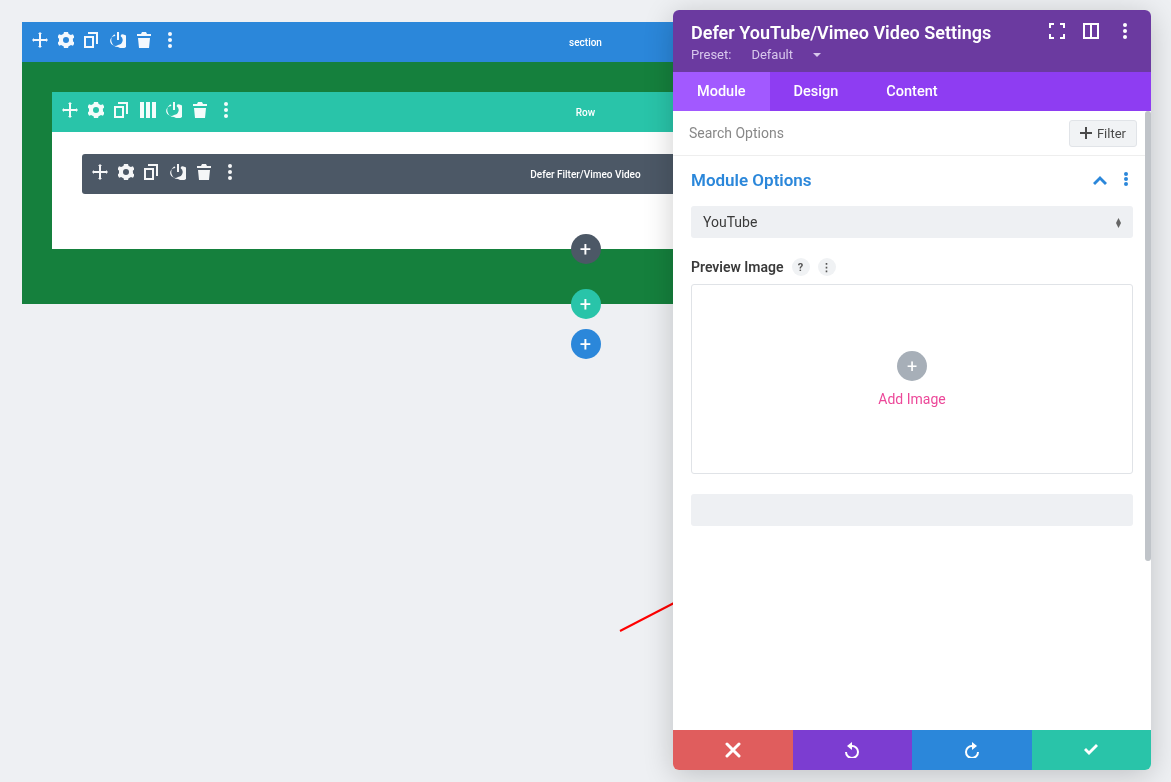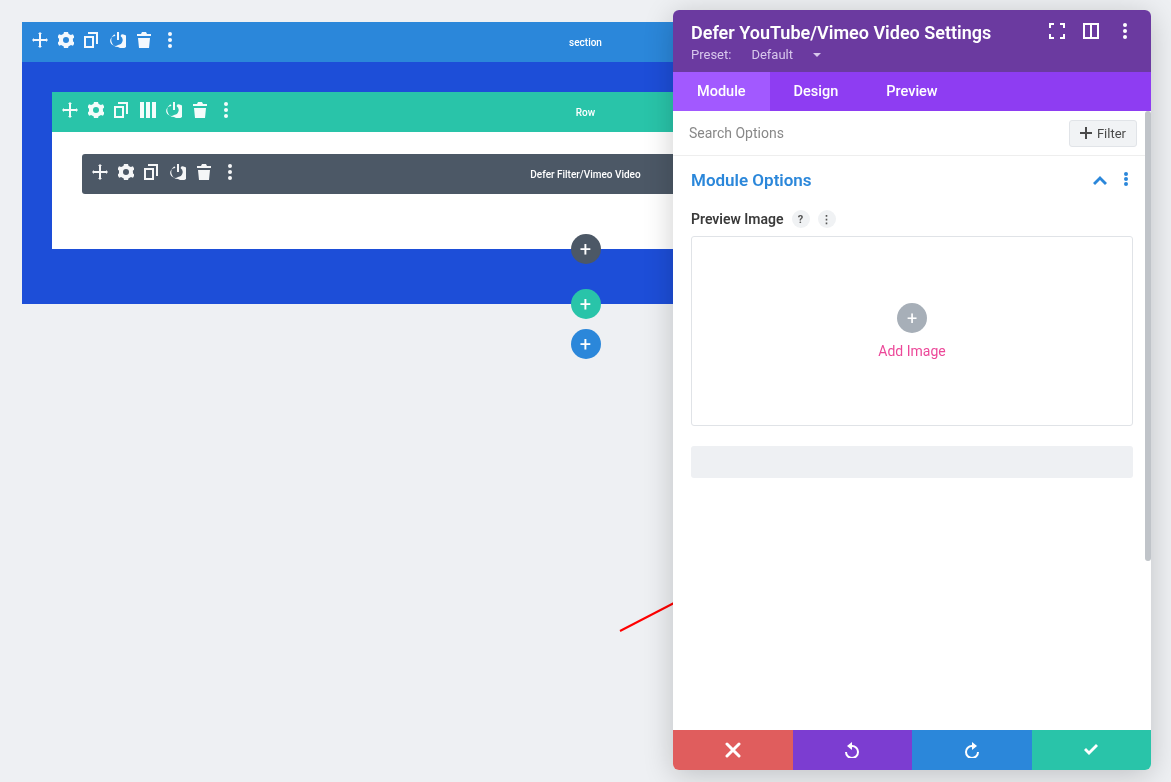--- a/index.html
+++ b/index.html
@@ -6,21 +6,21 @@
 body { background: #eef0f3; width: 1171px; height: 782px; position: relative; overflow: hidden; }
 
 
 .canvas { padding: 22px 22px 0 22px; }
 .section-bar { background: #2b87da; height: 40px; display: flex; align-items: center; position: relative; }
 .row-bar { background: #29c4a9; height: 40px; display: flex; align-items: center; position: relative; }
 .module-bar { background: #4c5866; height: 40px; display: flex; align-items: center; position: relative; border-radius: 3px; }
 .bar-tools { display: flex; gap: 10px; padding: 0 10px; align-items: center; }
 .bar-tools svg { width: 16px; height: 16px; fill: #fff; opacity: .95; }
 .bar-label { position: absolute; left: 50%; transform: translateX(-50%); color: #fff; font-size: 10px; font-weight: 500; }
-.section-body { background: #1d4ed8; padding: 30px 30px 55px 30px; position: relative; }
+.section-body { background: #15803d; padding: 30px 30px 55px 30px; position: relative; }
 .row-body { background: #fff; padding: 22px 30px 55px 30px; position: relative; border: 0; }
 .add-fab { width: 30px; height: 30px; border-radius: 50%; display: flex; align-items: center; justify-content: center; position: absolute; left: 50%; transform: translateX(-50%); color: #fff; font-size: 20px; line-height: 1; cursor: pointer; }
 .fab-dark { background: #4c5866; bottom: -15px; }
 .fab-green { background: #29c4a9; }
 .fab-blue { background: #2b87da; }
 .fab-stack { position: absolute; left: 50%; transform: translateX(-50%); bottom: -55px; display: flex; flex-direction: column; gap: 10px; align-items: center; }
 
 
 .panel { position: absolute; top: 10px; right: 20px; width: 478px; height: 760px; background: #fff; border-radius: 6px; box-shadow: 0 5px 30px rgba(0,0,0,.2); display: flex; flex-direction: column; overflow: hidden; }
 .panel-header { background: #6b3aa0; color: #fff; padding: 12px 18px 10px 18px; }
@@ -200,21 +200,21 @@
       <span>Default</span>
       <svg viewBox="0 0 8 8">
           <path d="M0 2l4 4 4-4z"></path>
         </svg>
     </div>
   </div>
 
   <div class="tabs">
     <div class="tab active">Module</div>
     <div class="tab">Design</div>
-    <div class="tab">Preview</div>
+    <div class="tab">Content</div>
   </div>
 
   <div class="panel-body">
     <div class="scroll-ind"></div>
     <div class="search-row">
       <input class="search-input" placeholder="Search Options" style="">
       <div class="filter-btn">
         <svg viewBox="0 0 12 12">
             <path d="M5 0h2v5h5v2H7v5H5V7H0V5h5V0z"></path>
           </svg>
@@ -231,20 +231,26 @@
               </svg></span>
           <span><svg viewBox="0 0 4 14">
                 <circle cx="2" cy="2" r="2"></circle>
                 <circle cx="2" cy="7" r="2"></circle>
                 <circle cx="2" cy="12" r="2"></circle>
               </svg></span>
         </div>
       </div>
 
       <div class="field">
+        <div class="select-wrap">
+          <div class="select-box">
+            <span>YouTube</span>
+            <span class="select-caret">▴<br>▾</span>
+          </div>
+        </div>
       </div>
 
       <div class="field">
         <div class="field-label">
           <span>Preview Image</span>
           <span class="help-badge">?</span>
           <span class="opts-badge">⋮</span>
         </div>
         <div class="image-drop">
           <div class="add-circle">+</div>

